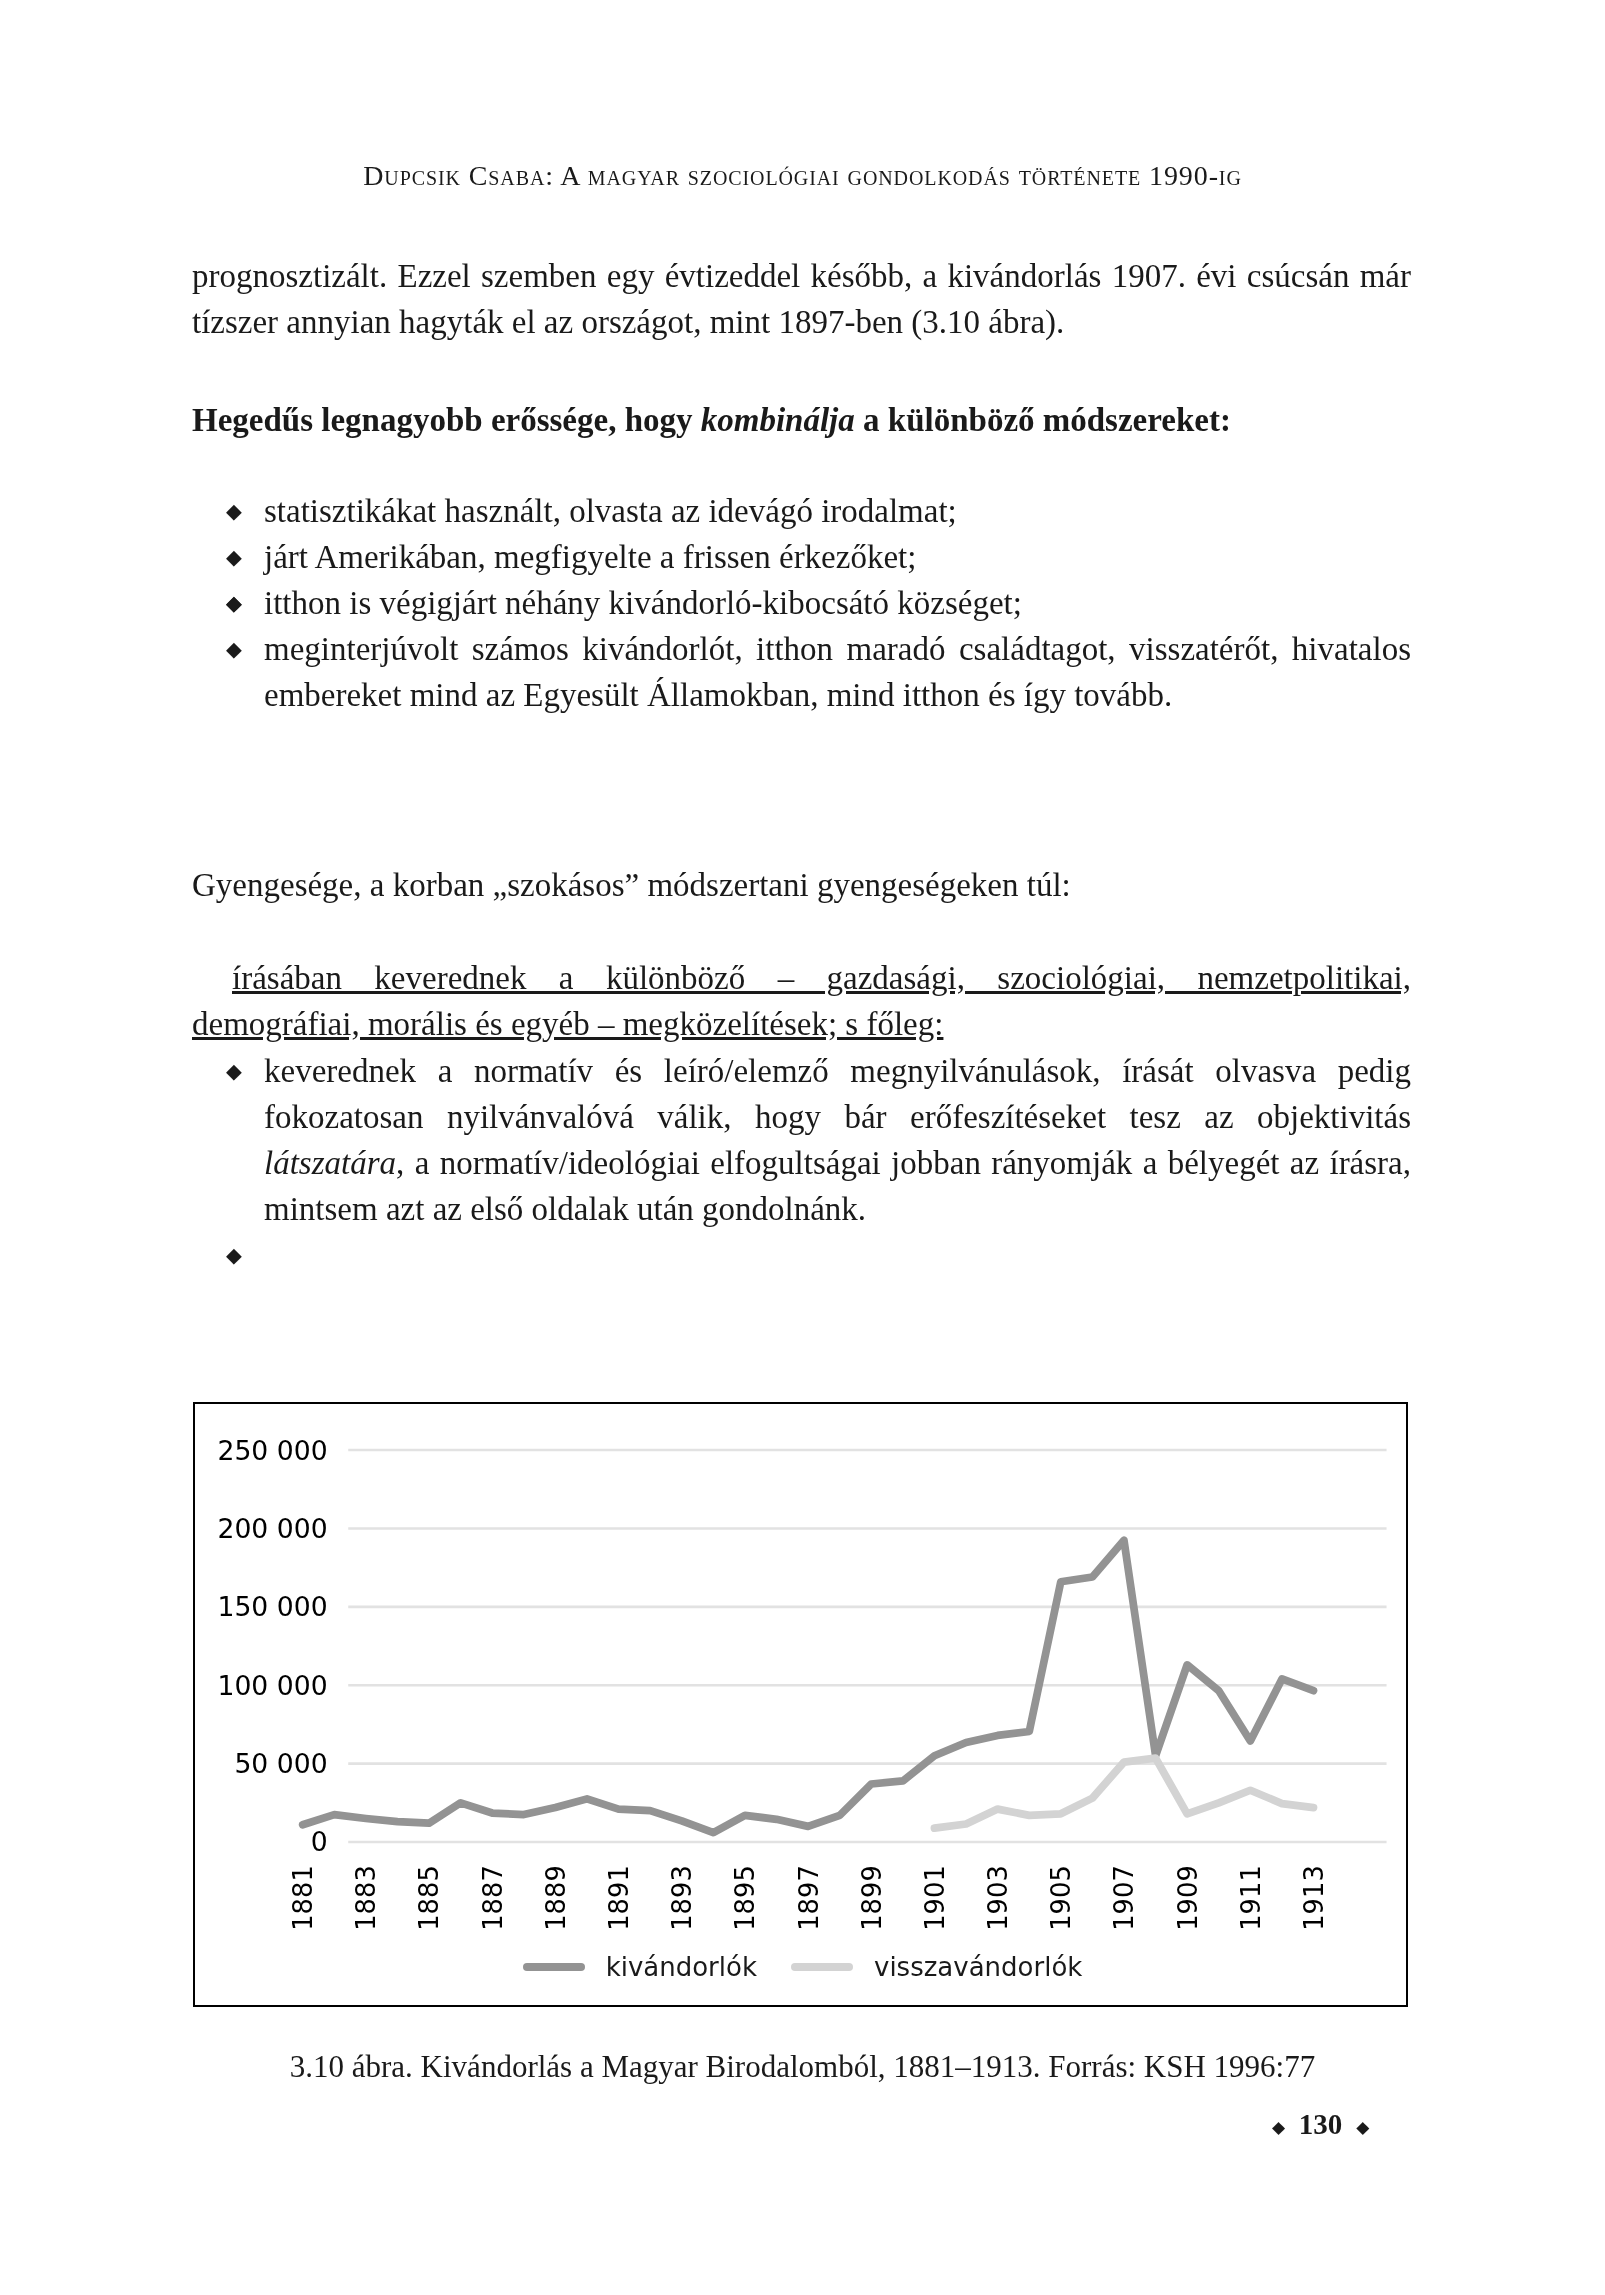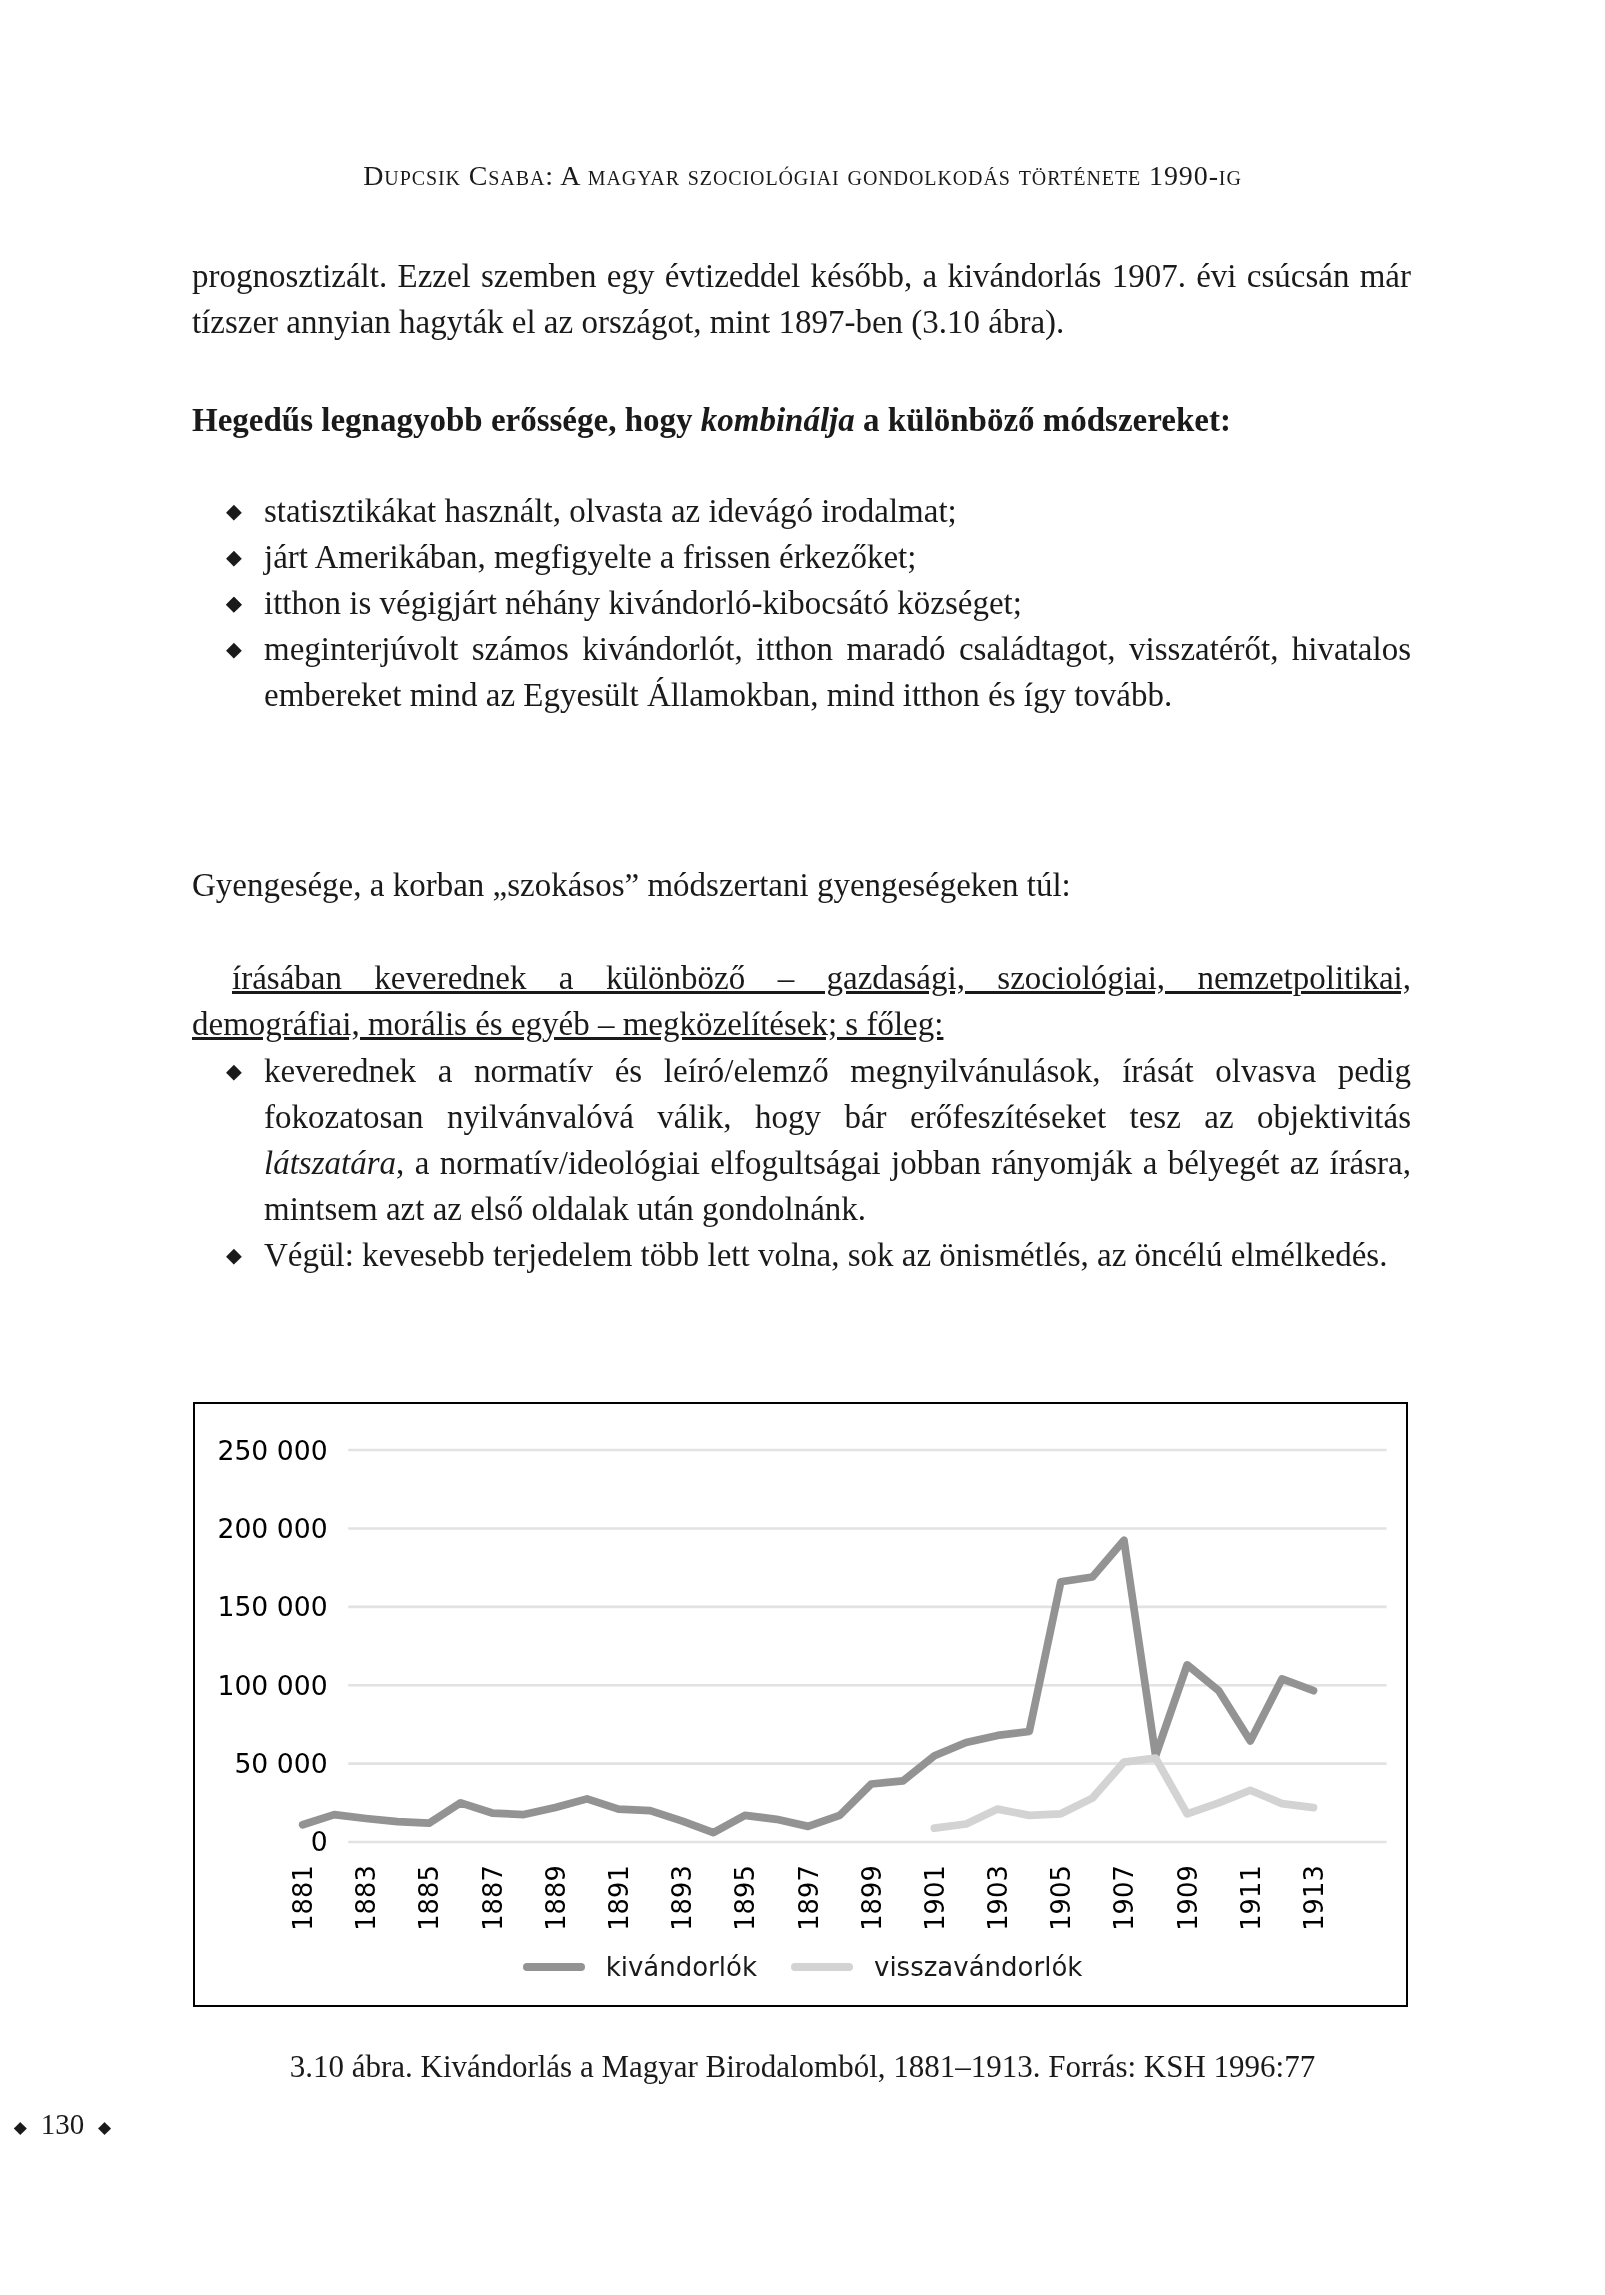--- a/index.html
+++ b/index.html
@@ -25,21 +25,21 @@
     .chart-frame { position: absolute; left: 193px; top: 1402px; width: 1215px; height: 605px;
                    border: 2.6px solid #000; box-sizing: border-box; background: #fff; }
     #chart-svg { position: absolute; left: 0; top: 0; width: 1605px; height: 2295px; pointer-events: none; }
     #chart-svg text { font-family: "DejaVu Sans", "Liberation Sans", sans-serif; fill: #000; }
     .legend { position: absolute; top: 1952px; left: 0; width: 1605px; display: flex; justify-content: center;
               gap: 34px; font-family: "DejaVu Sans", "Liberation Sans", sans-serif; font-size: 26px; align-items: center; }
     .legend-item { display: flex; align-items: center; gap: 21px; justify-content: space-between; }
     .swatch { width: 62px; height: 8.6px; border-radius: 4.3px; display: inline-block; }
     .caption { position: absolute; top: 2049px; left: 0; width: 1605px; text-align: center;
                font-size: 31px; }
-    .page-number { position: absolute; top: 2108px; left: 0; width: 1383px; text-align: left; font-size: 29px; }
+    .page-number { position: absolute; top: 2108px; left: 0; width: 1383px; text-align: right; font-size: 29px; font-weight: bold; }
     .page-number .dot { font-size: 17px; vertical-align: middle; margin: 0 13.8px; }
   </style>
 </head>
 <body>
 
 <div class="running-head">Dupcsik Csaba: A magyar szociológiai gondolkodás története 1990-ig</div>
 
 <div class="text p1">
   <p>prognosztizált. Ezzel szemben egy évtizeddel később, a kivándorlás 1907. évi csúcsán már tízszer annyian hagyták el az országot, mint 1897-ben (3.10 ábra).</p>
 </div>
@@ -59,21 +59,21 @@
 <div class="text p3">
   <p>Gyengesége, a korban „szokásos” módszertani gyengeségeken túl:</p>
 </div>
 
 <div class="text p4">
   <p>írásában keverednek a különböző – gazdasági, szociológiai, nemzetpolitikai, demográfiai, morális és egyéb – megközelítések; s főleg:</p>
 </div>
 
 <ul class="list list2">
   <li><span class="bullet">◆</span><span>keverednek a normatív és leíró/elemző megnyilvánulások, írását olvasva pedig fokozatosan nyilvánvalóvá válik, hogy bár erőfeszítéseket tesz az objektivitás </span><em>látszatára</em><span>, a normatív/ideológiai elfogultságai jobban rányomják a bélyegét az írásra, mintsem azt az első oldalak után gondolnánk.</span></li>
-  <li><span class="bullet">◆</span><span>Végül: kevesebb terjedelem több lett volna, sok az önismétlés, az öncélú elmélkedés.</span></li>
+  <li><span class="bullet">◆</span></li>
 </ul>
 
 <div class="chart-frame"></div>
 
 <svg id="chart-svg" xmlns="http://www.w3.org/2000/svg" viewBox="0 0 1867 2670" width="1605" height="2295">
   <g id="grid-layer">
       <line x1="405" x2="1613" y1="2143" y2="2143" stroke="#e2e2e2" stroke-width="3"></line>
       <line x1="405" x2="1613" y1="2051.8" y2="2051.8" stroke="#e2e2e2" stroke-width="3"></line>
       <line x1="405" x2="1613" y1="1960.6" y2="1960.6" stroke="#e2e2e2" stroke-width="3"></line>
       <line x1="405" x2="1613" y1="1869.4" y2="1869.4" stroke="#e2e2e2" stroke-width="3"></line>

